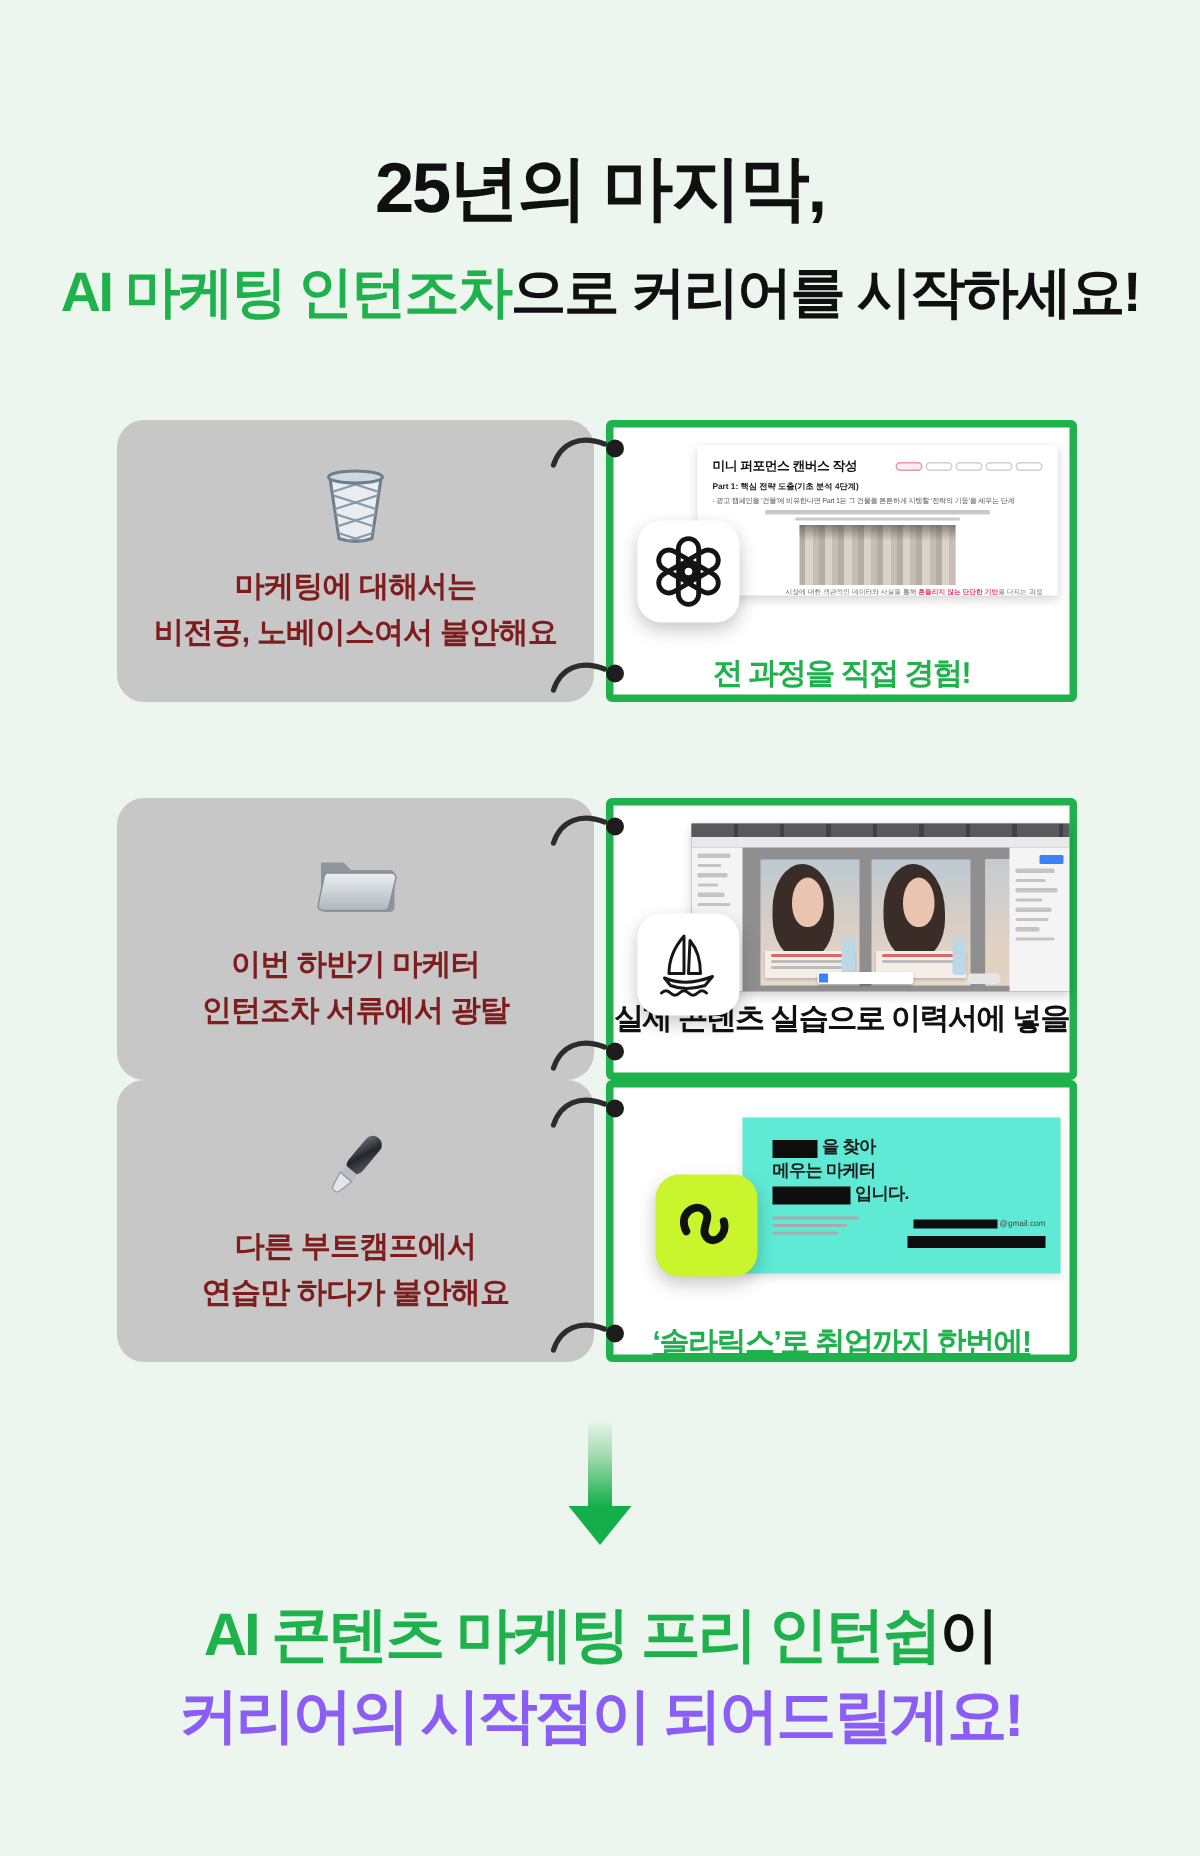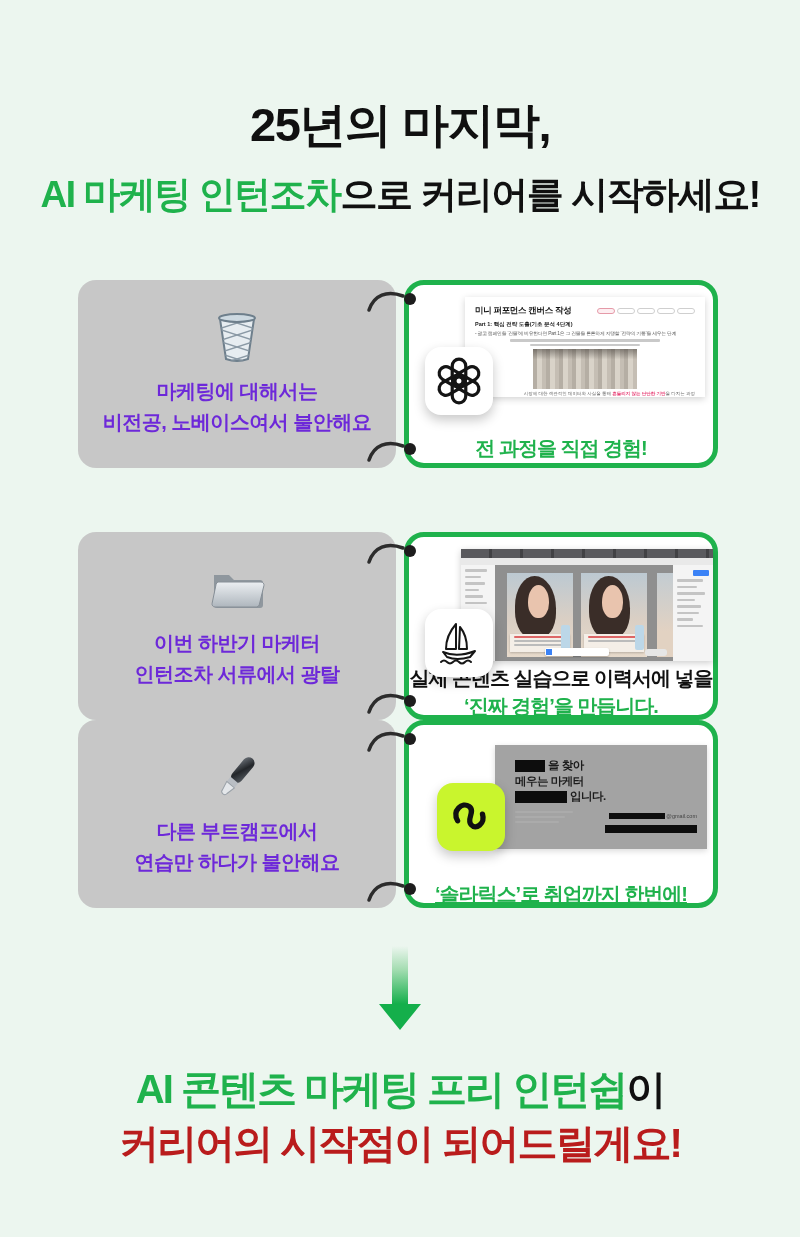--- a/index.html
+++ b/index.html
@@ -28,26 +28,26 @@
   .gray-card {
     position:absolute; left:78px; top:0; width:318px; height:188px;
     background:#C7C7C7; border-radius:18px;
   }
   .gray-card .gc-icon {
     position:absolute; top:28px; left:0; width:100%; height:58px;
     display:flex; align-items:center; justify-content:center;
   }
   .gray-card .gc-text {
     position:absolute; top:96px; left:0; width:100%;
-    text-align:center; font-size:20px; font-weight:600; color:#6d28d9;
+    text-align:center; font-size:20px; font-weight:600; color:#7f1d1d;
     line-height:1.55; letter-spacing:-0.5px;
   }
   .green-card {
     position:absolute; left:404px; top:0; width:314px; height:188px;
-    background:#ffffff; border:5px solid #1FB24C; border-radius:20px;
+    background:#ffffff; border:5px solid #1FB24C; border-radius:4px;
   }
   .hook { position:absolute; left:366px; width:54px; height:28px; z-index:5; }
   .hook-top { top:8px; } .hook-bottom { top:158px; }
 
   
   .cap-black {
     position:absolute; left:0; width:100%; text-align:center;
     font-size:20px; font-weight:800; color:#111; letter-spacing:-1px;
   }
   .cap-green {
@@ -120,21 +120,21 @@
     background:linear-gradient(180deg,#c3ccd2 0%,#e2d2c2 70%); }
   .s2-toolbar { position:absolute; bottom:5px; left:84px; width:64px; height:8px;
     background:#fff; border-radius:2px; box-shadow:0 1px 2px rgba(0,0,0,.25); }
   .s2-toolbar b { position:absolute; left:1px; top:1px; width:6px; height:6px; background:#3b82f6; }
   .s2-zoom { position:absolute; bottom:5px; right:46px; width:22px; height:7px;
     background:#e6e6e6; border-radius:3px; }
 
   
   .shot-resume {
     position:absolute; left:86px; top:20px; width:212px; height:104px;
-    background:#a3a3a3; box-shadow:0 2px 6px rgba(0,0,0,.15);
+    background:#5eead4; box-shadow:0 2px 6px rgba(0,0,0,.15);
     padding:13px 12px 0 20px; overflow:hidden;
   }
   .r-line { font-size:11.5px; font-weight:800; color:#1c1c1c; line-height:1.35;
     letter-spacing:-0.5px; display:flex; align-items:center; gap:3px; }
   .redact { display:inline-block; background:#0d0d0d; }
   .rd-1 { width:30px; height:12px; } .rd-3 { width:52px; height:12px; }
   .r-bars { margin-top:6px; }
   .r-bars .bar { height:2.5px; background:#ababab; border-radius:1px; margin-top:2.5px; }
   .r-contact { position:absolute; right:10px; bottom:12px; text-align:right; }
   .r-email { display:flex; align-items:center; justify-content:flex-end; gap:1px;
@@ -151,21 +151,21 @@
     border-left:21px solid transparent; border-right:21px solid transparent;
     border-top:26px solid #14AF4B;
   }
   
   .f-line1 {
     position:absolute; top:1062px; left:0; width:100%;
     text-align:center; font-size:40px; font-weight:800; color:#101010; letter-spacing:-2px;
   }
   .f-line2 {
     position:absolute; top:1116px; left:0; width:100%;
-    text-align:center; font-size:40px; font-weight:800; color:#b91c1c; letter-spacing:-2px;
+    text-align:center; font-size:40px; font-weight:800; color:#8b5cf6; letter-spacing:-2px;
   }
 </style>
 </head>
 <body>
 
 <div class="page">
 
   <div class="h-line1">25년의 마지막,</div>
   <div class="h-line2"><span class="green-txt">AI 마케팅 인턴조차</span><span>으로 커리어를 시작하세요!</span></div>
 
@@ -325,21 +325,20 @@
       </div>
       <div class="badge" style="left:16px; top:72px;">
         <svg width="48" height="48" viewBox="0 0 48 48" fill="none" stroke="#161616" stroke-width="2" stroke-linecap="round" stroke-linejoin="round">
           <path d="M21,5 C14,13 11,22 11,30 L21,30 Z"></path>
           <path d="M25,8 C30,14 32,22 32,30 L24,30 Z"></path>
           <path d="M8,33 Q22,39 40,32 L35,38 Q22,42 12,38 Z"></path>
           <path d="M6,43 q3,-3 6,0 q3,3 6,0 q3,-3 6,0 q3,3 6,0 q3,-3 6,0"></path>
         </svg>
       </div>
       <div class="cap-black" style="top:128px;">실제 콘텐츠 실습으로 이력서에 넣을</div>
-      <div class="cap-green" style="top:156px;">‘진짜 경험’을 만듭니다.</div>
     </div>
   </section>
 
   <section class="pair pair-3">
     <div class="gray-card">
       <div class="gc-icon">
         <svg width="52" height="52" viewBox="0 0 52 52">
           <defs>
             <linearGradient id="handg" x1="0" y1="0" x2="1" y2="1">
               <stop offset="0" stop-color="#70767d"></stop>

